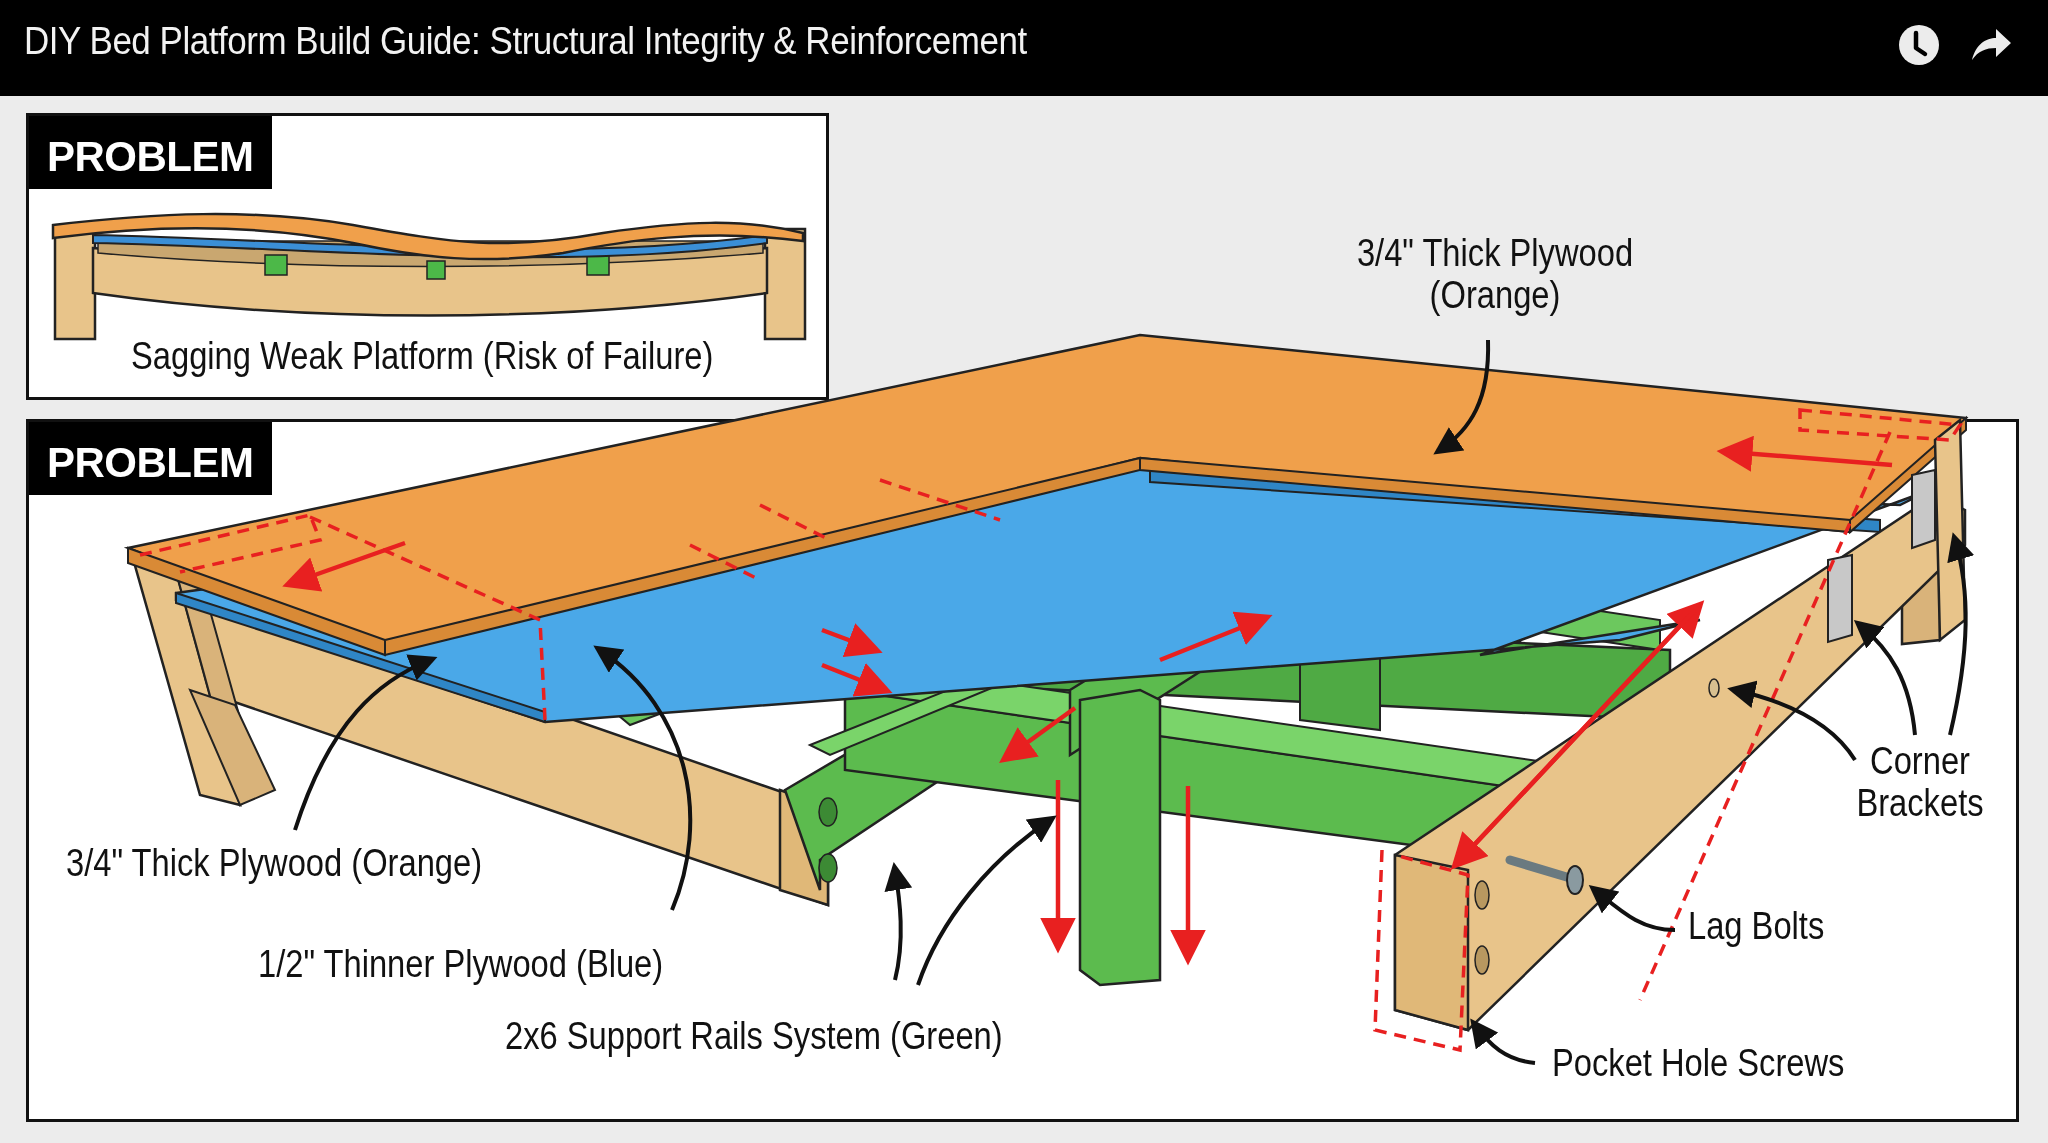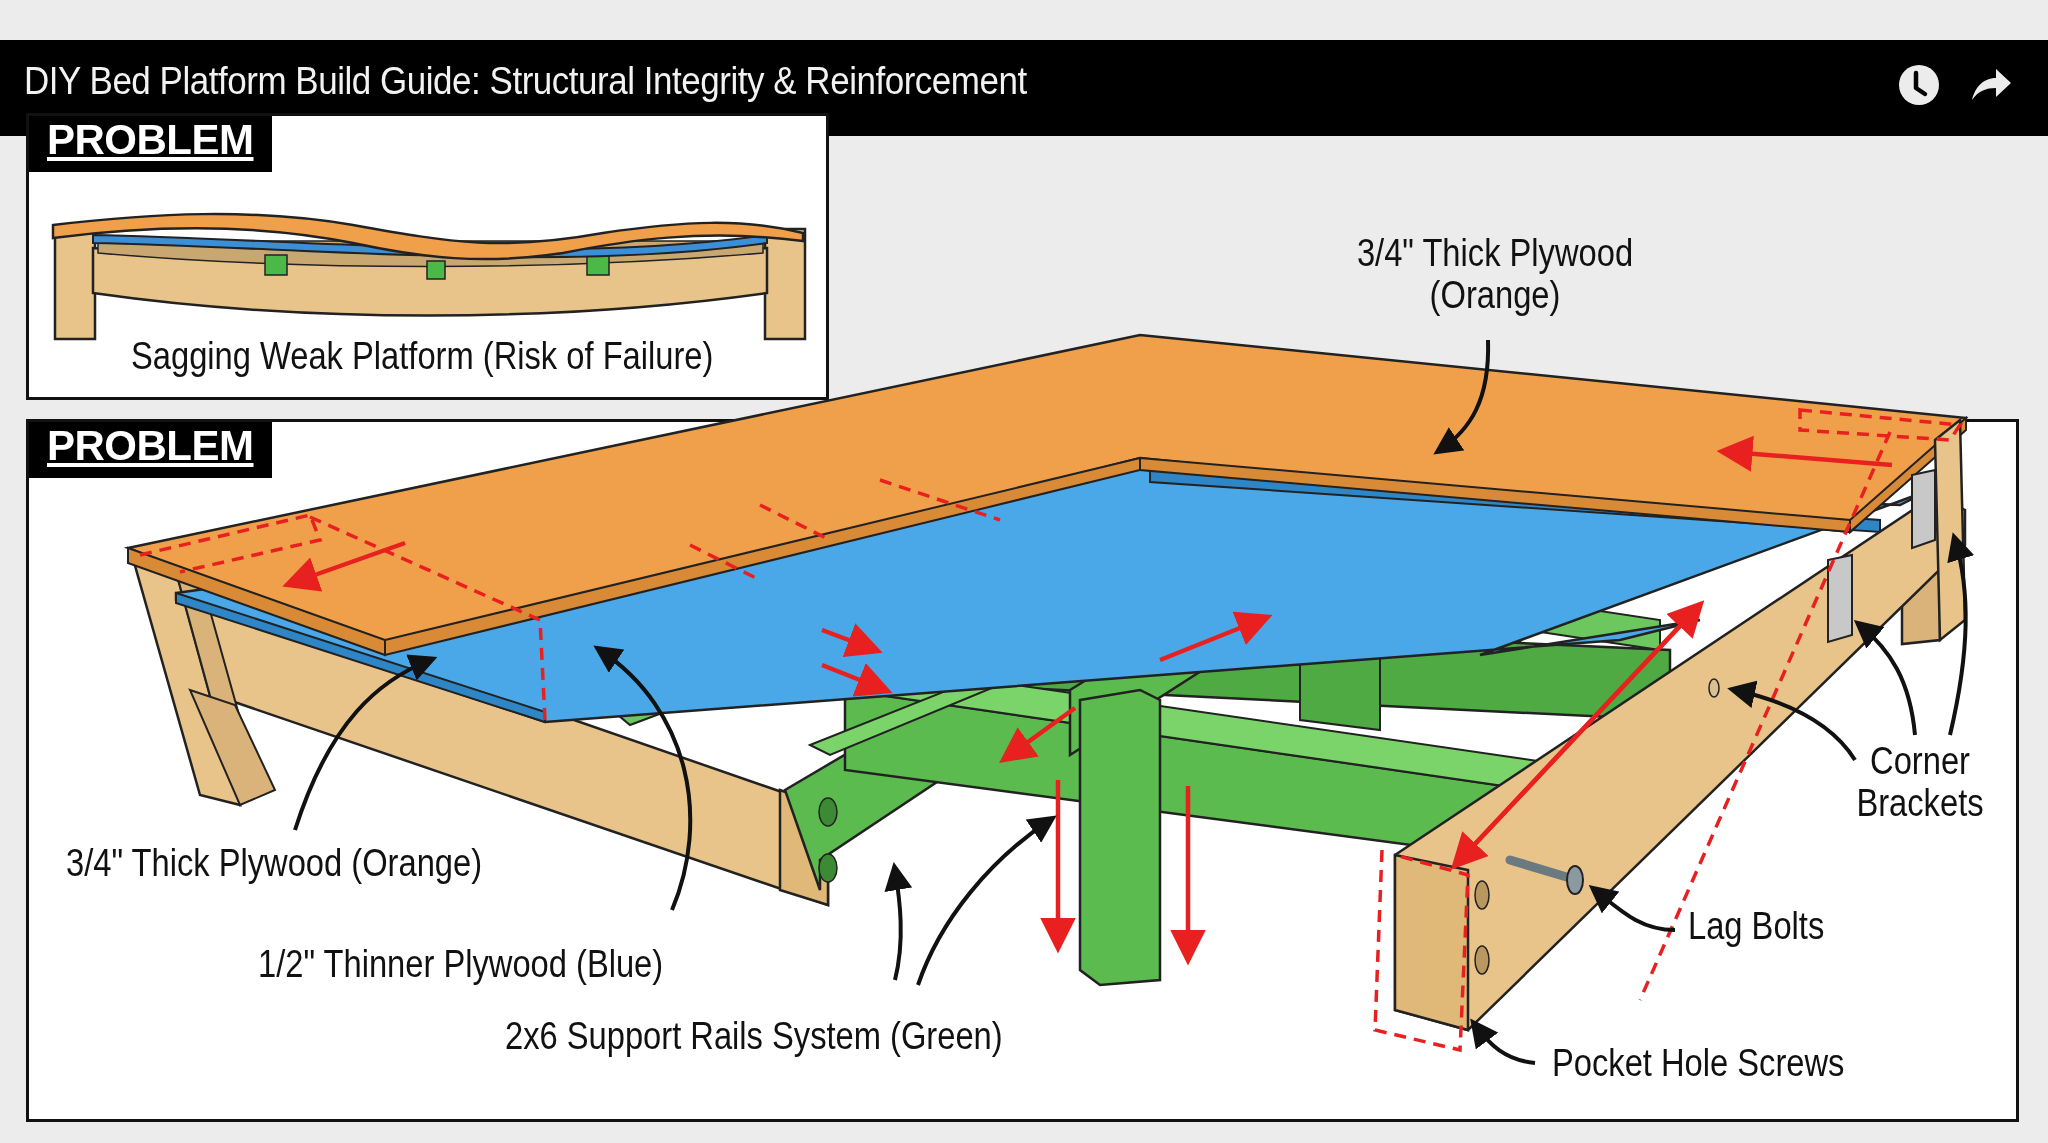--- a/index.html
+++ b/index.html
@@ -1,22 +1,22 @@
 <!DOCTYPE html>
 <html><head>
 <meta charset="utf-8">
 <style>
   * { box-sizing: border-box; margin: 0; padding: 0; }
   html, body { width: 2048px; height: 1143px; overflow: hidden; background: #ececec; font-family: "Liberation Sans", "DejaVu Sans", sans-serif; }
   #stage { position: relative; width: 2048px; height: 1143px; background: #ececec; }
-  .topbar { position: absolute; left: 0; top: 0; width: 2048px; height: 96px; background: #000; margin-top: 40px; }
+  .topbar { position: absolute; left: 0; top: 0; width: 2048px; height: 96px; background: #000; }
   .topbar .title { position: absolute; left: 24px; top: 20px; color: #f2f2f2; font-size: 38px; letter-spacing: -0.5px; transform: scaleX(0.92); transform-origin: left center; white-space: nowrap; }
   .topbar .icon-btn { position: absolute; top: 20px; width: 50px; height: 50px; cursor: pointer; }
   .panel { position: absolute; background: #fff; border: 3px solid #111; }
-  .badge { position: absolute; left: 0; top: 0; background: #000; color: #fff; font-weight: bold; font-size: 42px; padding: 0 18px 8px 18px; letter-spacing: -0.5px; transform-origin: left top; text-decoration: underline; }
+  .badge { position: absolute; left: 0; top: 0; background: #000; color: #fff; font-weight: bold; font-size: 42px; padding: 17px 18px 8px 18px; letter-spacing: -0.5px; transform-origin: left top; }
   .label { position: absolute; color: #111; font-size: 38px; white-space: nowrap; transform: scaleX(0.86); transform-origin: left top; line-height: 1.1; }
   .label.center { text-align: center; transform-origin: center top; }
   svg { position: absolute; left: 0; top: 0; }
 </style>
 </head>
 <body>
 
 <div id="stage">
 
   <div class="topbar">

